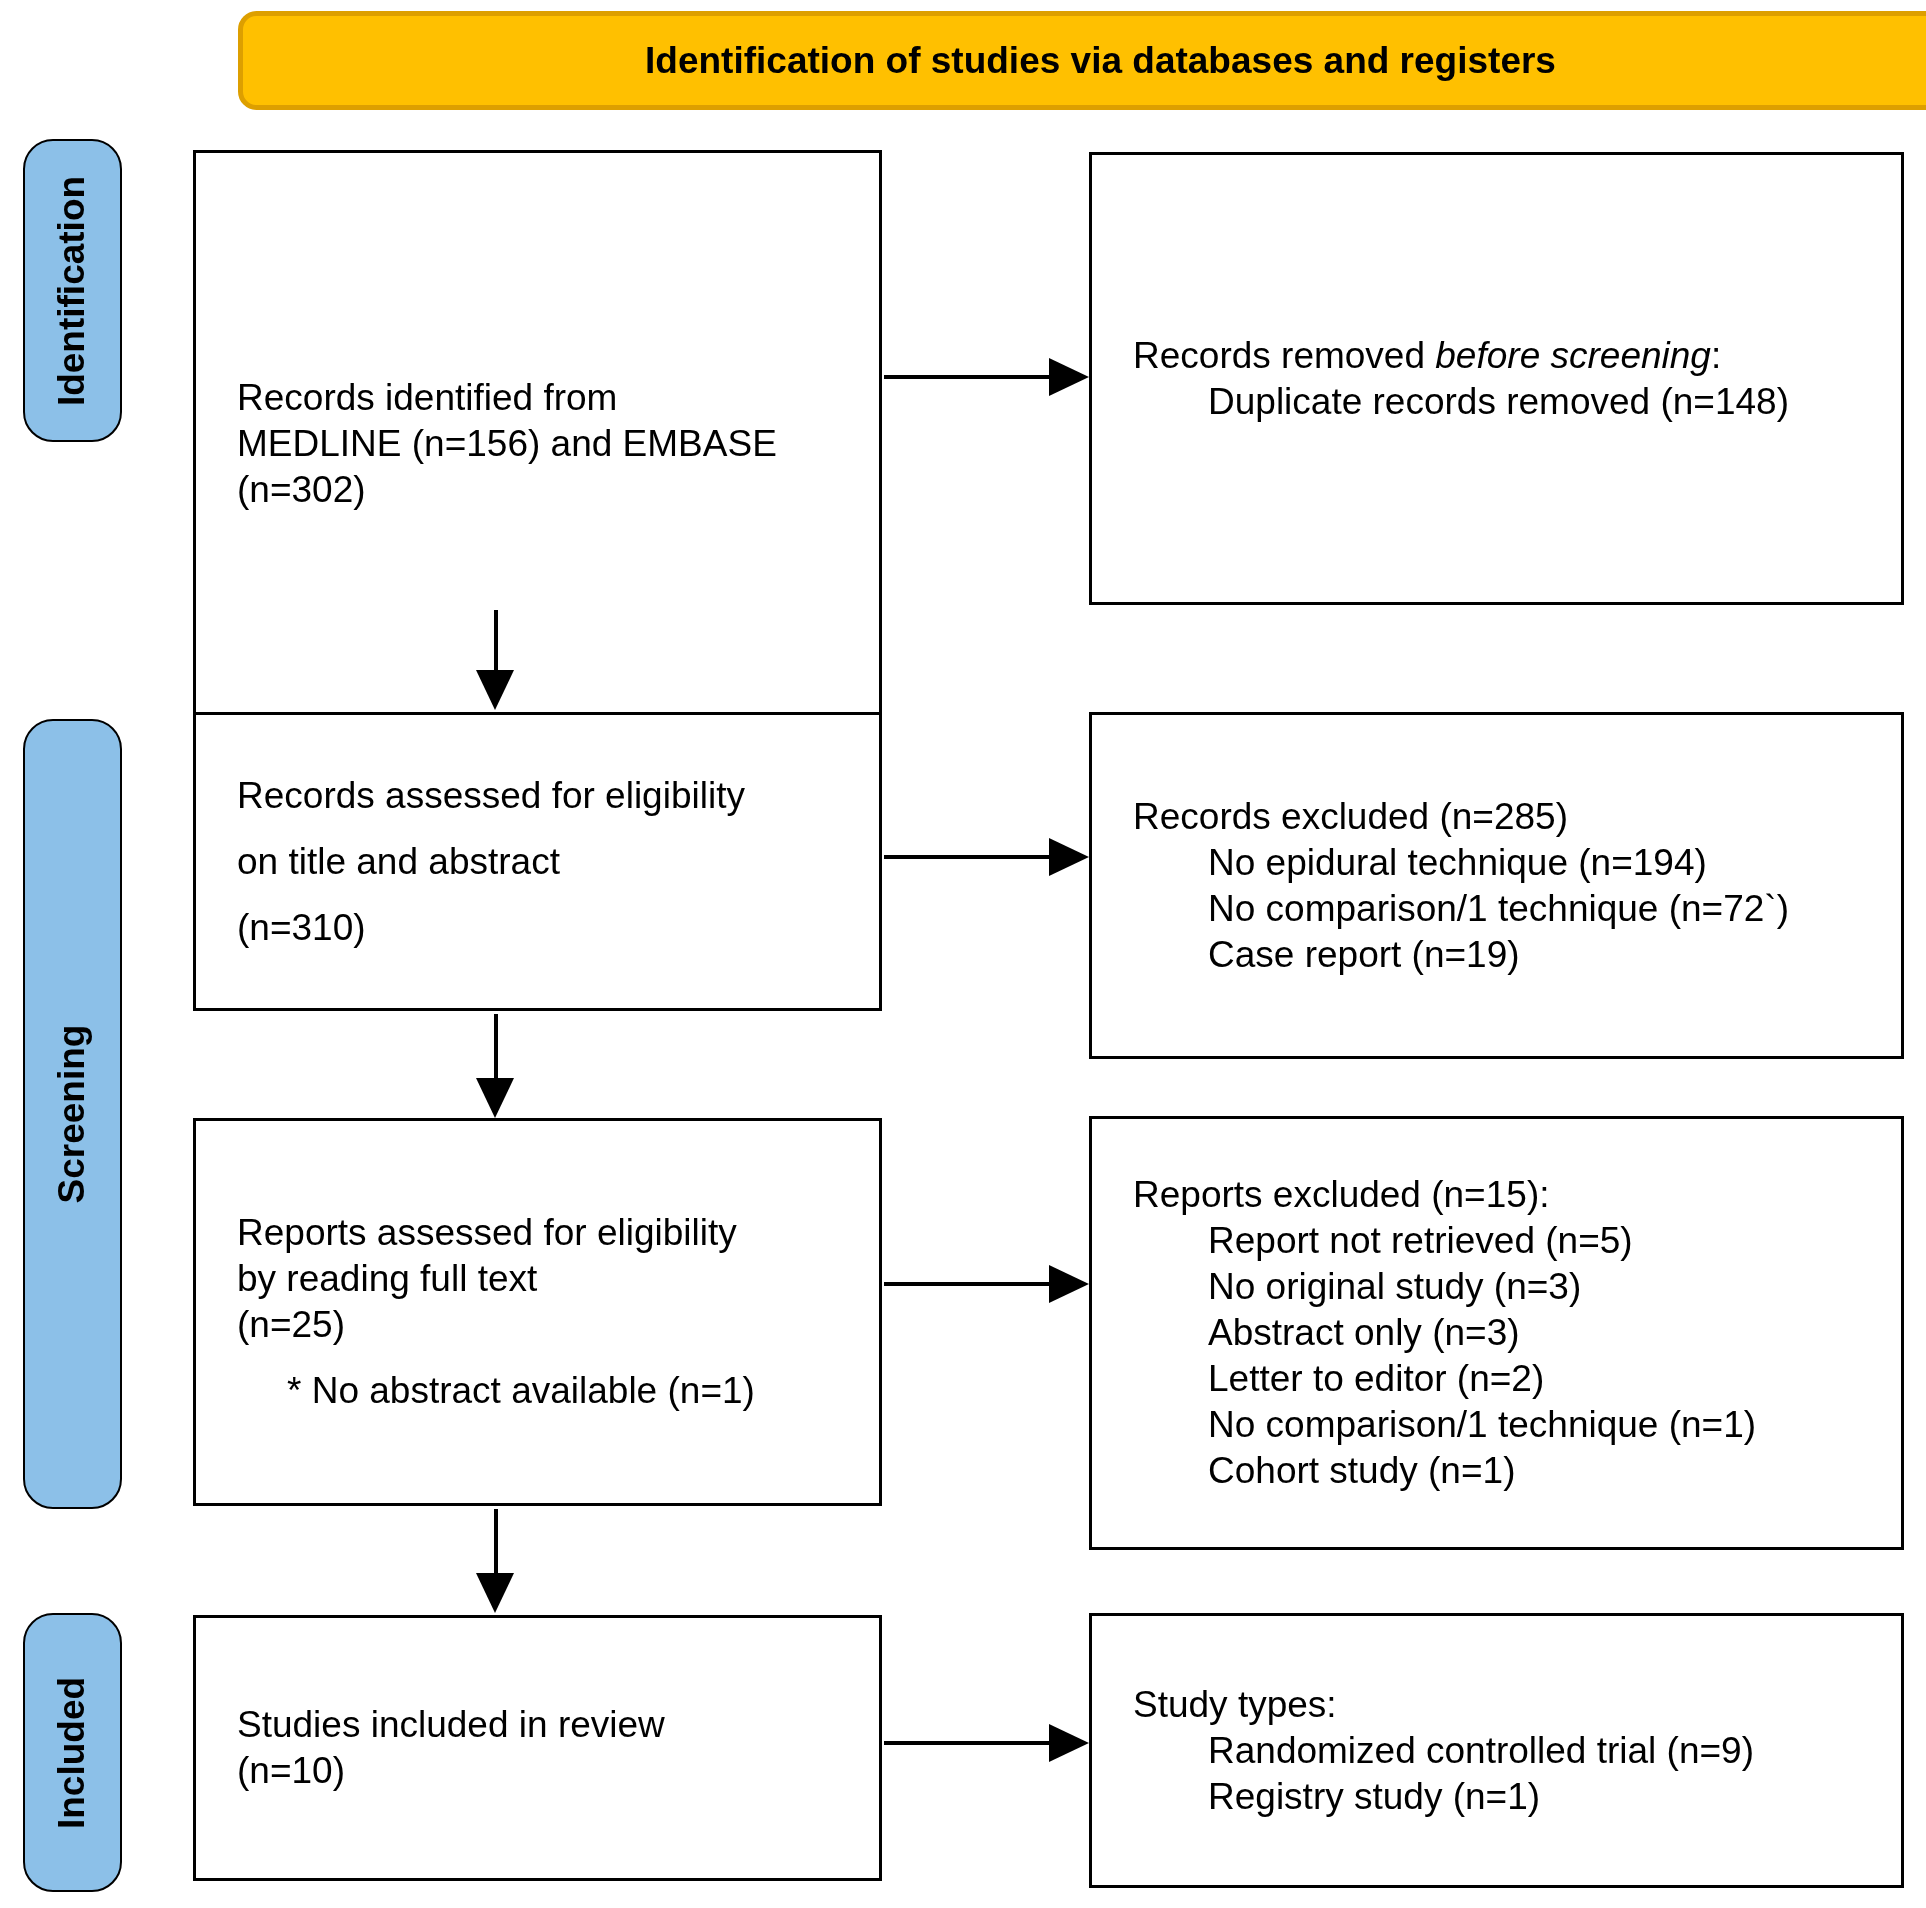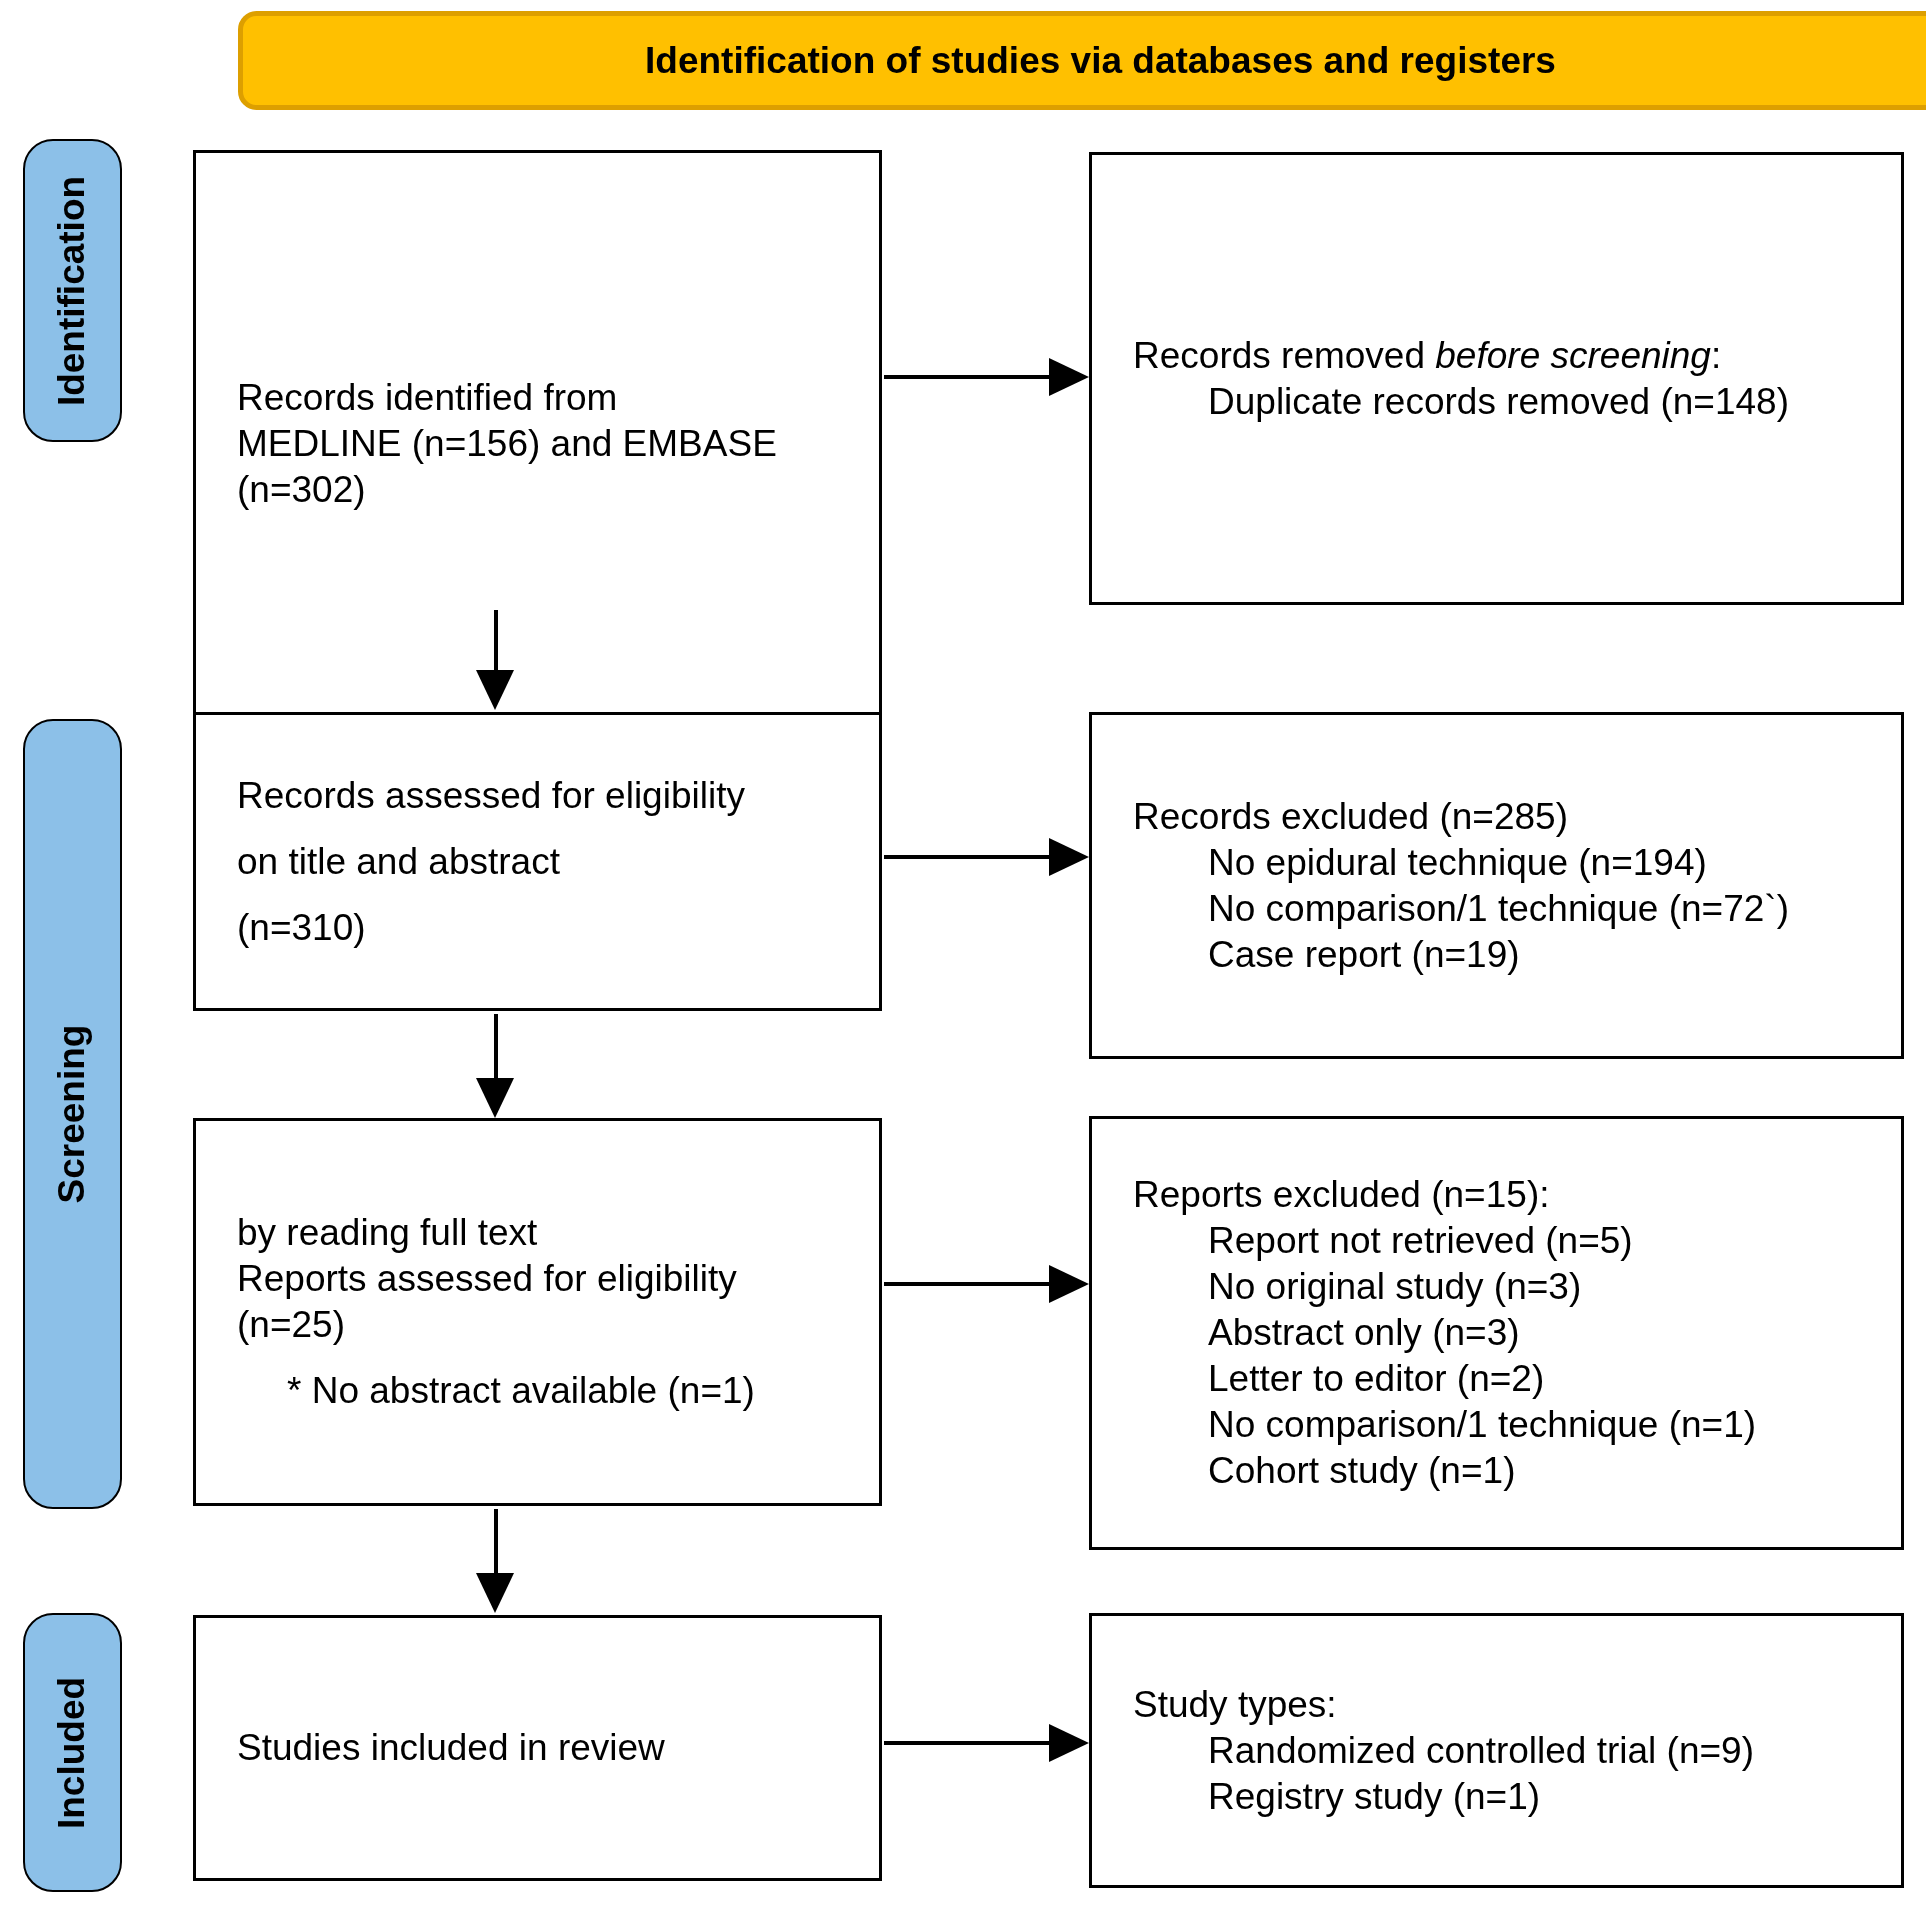--- a/index.html
+++ b/index.html
@@ -120,37 +120,38 @@
   <div class="line">(n=310)</div>
 </div>
 <div class="box col-right" id="box-records-excluded">
   <div class="line">Records excluded (n=285)</div>
   <div class="line indent">No epidural technique (n=194)</div>
   <div class="line indent">No comparison/1 technique (n=72`)</div>
   <div class="line indent">Case report (n=19)</div>
 </div>
 
 <div class="box col-left" id="box-reports-assessed">
+  <div class="line">Reports assessed for eligibility</div>
   <div class="line">by reading full text</div>
-  <div class="line">Reports assessed for eligibility</div>
   <div class="line">(n=25)</div>
   <div class="line indent-star">* No abstract available (n=1)</div>
 </div>
 <div class="box col-right" id="box-reports-excluded">
   <div class="line">Reports excluded (n=15):</div>
   <div class="line indent">Report not retrieved (n=5)</div>
   <div class="line indent">No original study (n=3)</div>
   <div class="line indent">Abstract only (n=3)</div>
   <div class="line indent">Letter to editor (n=2)</div>
   <div class="line indent">No comparison/1 technique (n=1)</div>
   <div class="line indent">Cohort study (n=1)</div>
 </div>
 
 <div class="box col-left" id="box-studies-included">
   <div class="line">Studies included in review</div>
+  <div class="line">(n=10)</div>
 </div>
 <div class="box col-right" id="box-study-types">
   <div class="line">Study types:</div>
   <div class="line indent">Randomized controlled trial (n=9)</div>
   <div class="line indent">Registry study (n=1)</div>
 </div>
 
 <div class="arrow-line" style="left:884px; top:375px; width:167px; height:4.3px;"></div>
 <div class="arrow-head-right" style="left:1049px; top:358px;"></div>
 

